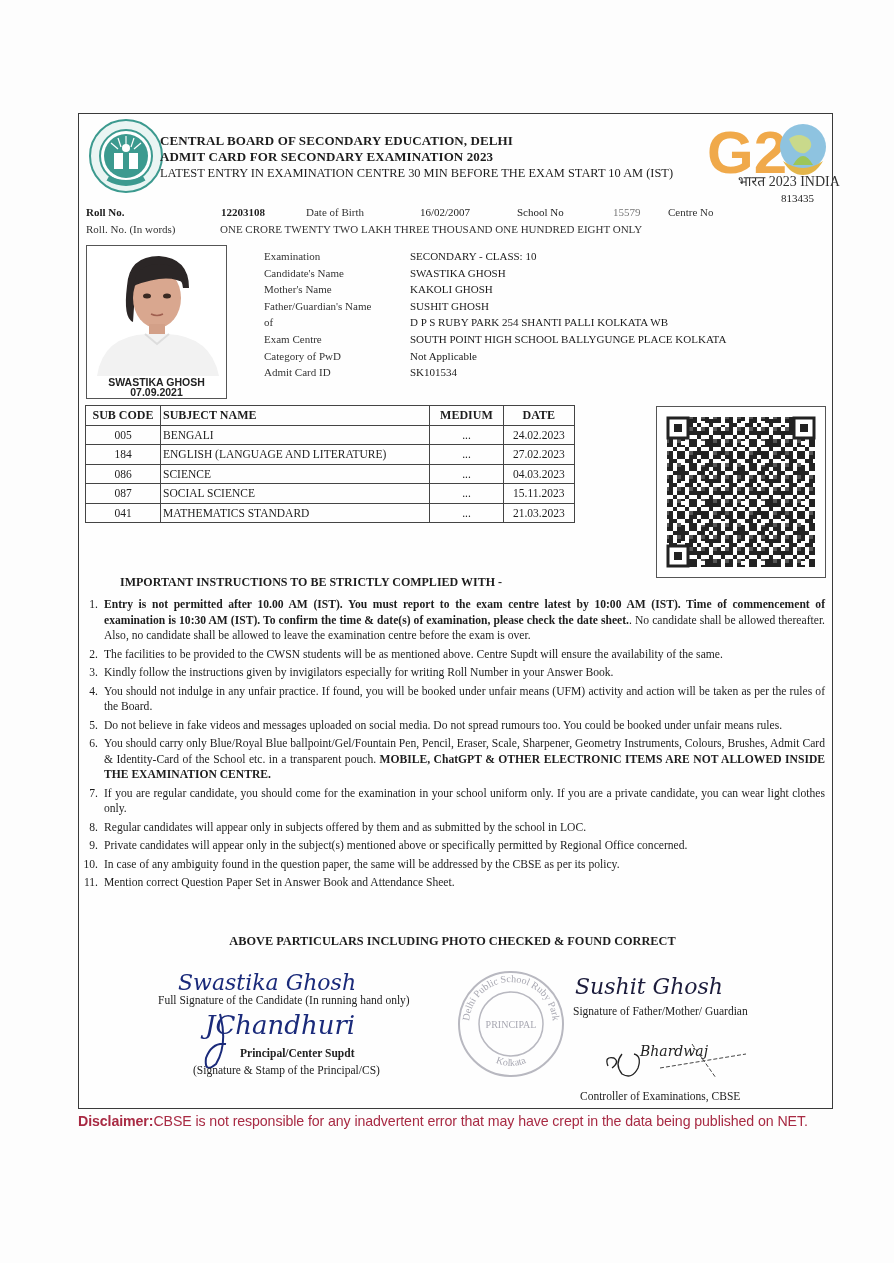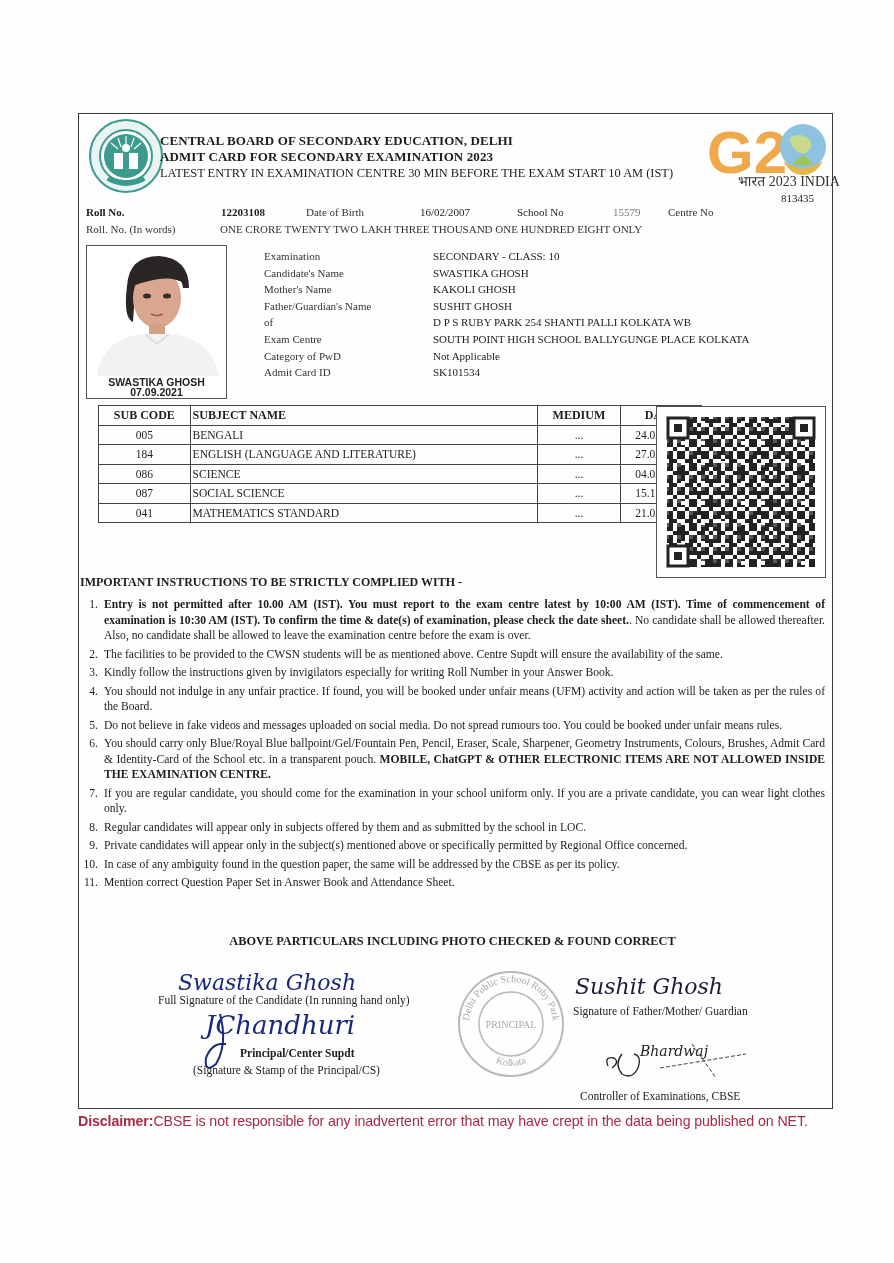--- a/index.html
+++ b/index.html
@@ -19,29 +19,29 @@
     .abs { position: absolute; white-space: nowrap; font-size: 11px; }
     .bold { font-weight: bold; }
     .lbl { color: #333; }
 
     .photo-box { position: absolute; left: 86px; top: 245px; width: 141px; height: 154px; border: 1px solid #555; background: #fff; overflow: hidden; }
     .photo-caption { position: absolute; left: 0; width: 100%; text-align: center; font-family: "Liberation Sans", "DejaVu Sans", sans-serif; font-weight: bold; font-size: 10.5px; line-height: 10px; color: #222; }
 
     .details { position: absolute; left: 264px; top: 250px; }
     .details .row { height: 16.6px; font-size: 11px; display: flex; }
     .details .row .k { width: 146px; color: #333; }
-    .details .row .v { color: #1b1b1b; margin-left: 23px; }
-
-    table.subjects { position: absolute; left: 98px; top: 405px; width: 604px; border-collapse: collapse; font-size: 11.5px; }
+    .details .row .v { color: #1b1b1b; }
+
+    table.subjects { position: absolute; left: 85px; top: 405px; width: 490px; border-collapse: collapse; font-size: 11.5px; }
     table.subjects th, table.subjects td { border: 1px solid #444; height: 19.5px; padding: 0 2px; }
     table.subjects th { font-weight: bold; font-size: 12px; }
     table.subjects td.c { text-align: center; }
     .qr-box { position: absolute; left: 656px; top: 406px; width: 170px; height: 172px; border: 1px solid #555; background: #fff; }
 
-    .instr-title { position: absolute; left: 80px; top: 575px; font-weight: bold; font-size: 12px; }
+    .instr-title { position: absolute; left: 80px; top: 575px; font-weight: bold; font-size: 12px; padding-left: 40px; }
     .instr { position: absolute; left: 80px; top: 597px; width: 745px; font-size: 11.6px; line-height: 15.5px; }
     .instr .item { display: flex; margin-bottom: 3px; text-align: justify; }
     .instr .num { width: 24px; flex: none; text-align: right; padding-right: 6px; }
     .instr .txt { flex: 1; }
     .confirm { position: absolute; left: 80px; top: 934px; width: 745px; text-align: center; font-weight: bold; font-size: 12.3px; }
 
     .sig { position: absolute; font-family: "DejaVu Serif", serif; font-style: italic; color: #1a2a7a; }
     .sig-label { position: absolute; font-size: 11.5px; white-space: nowrap; color: #222; }
 
     .stamp { position: absolute; left: 455px; top: 968px; width: 112px; height: 112px; }

